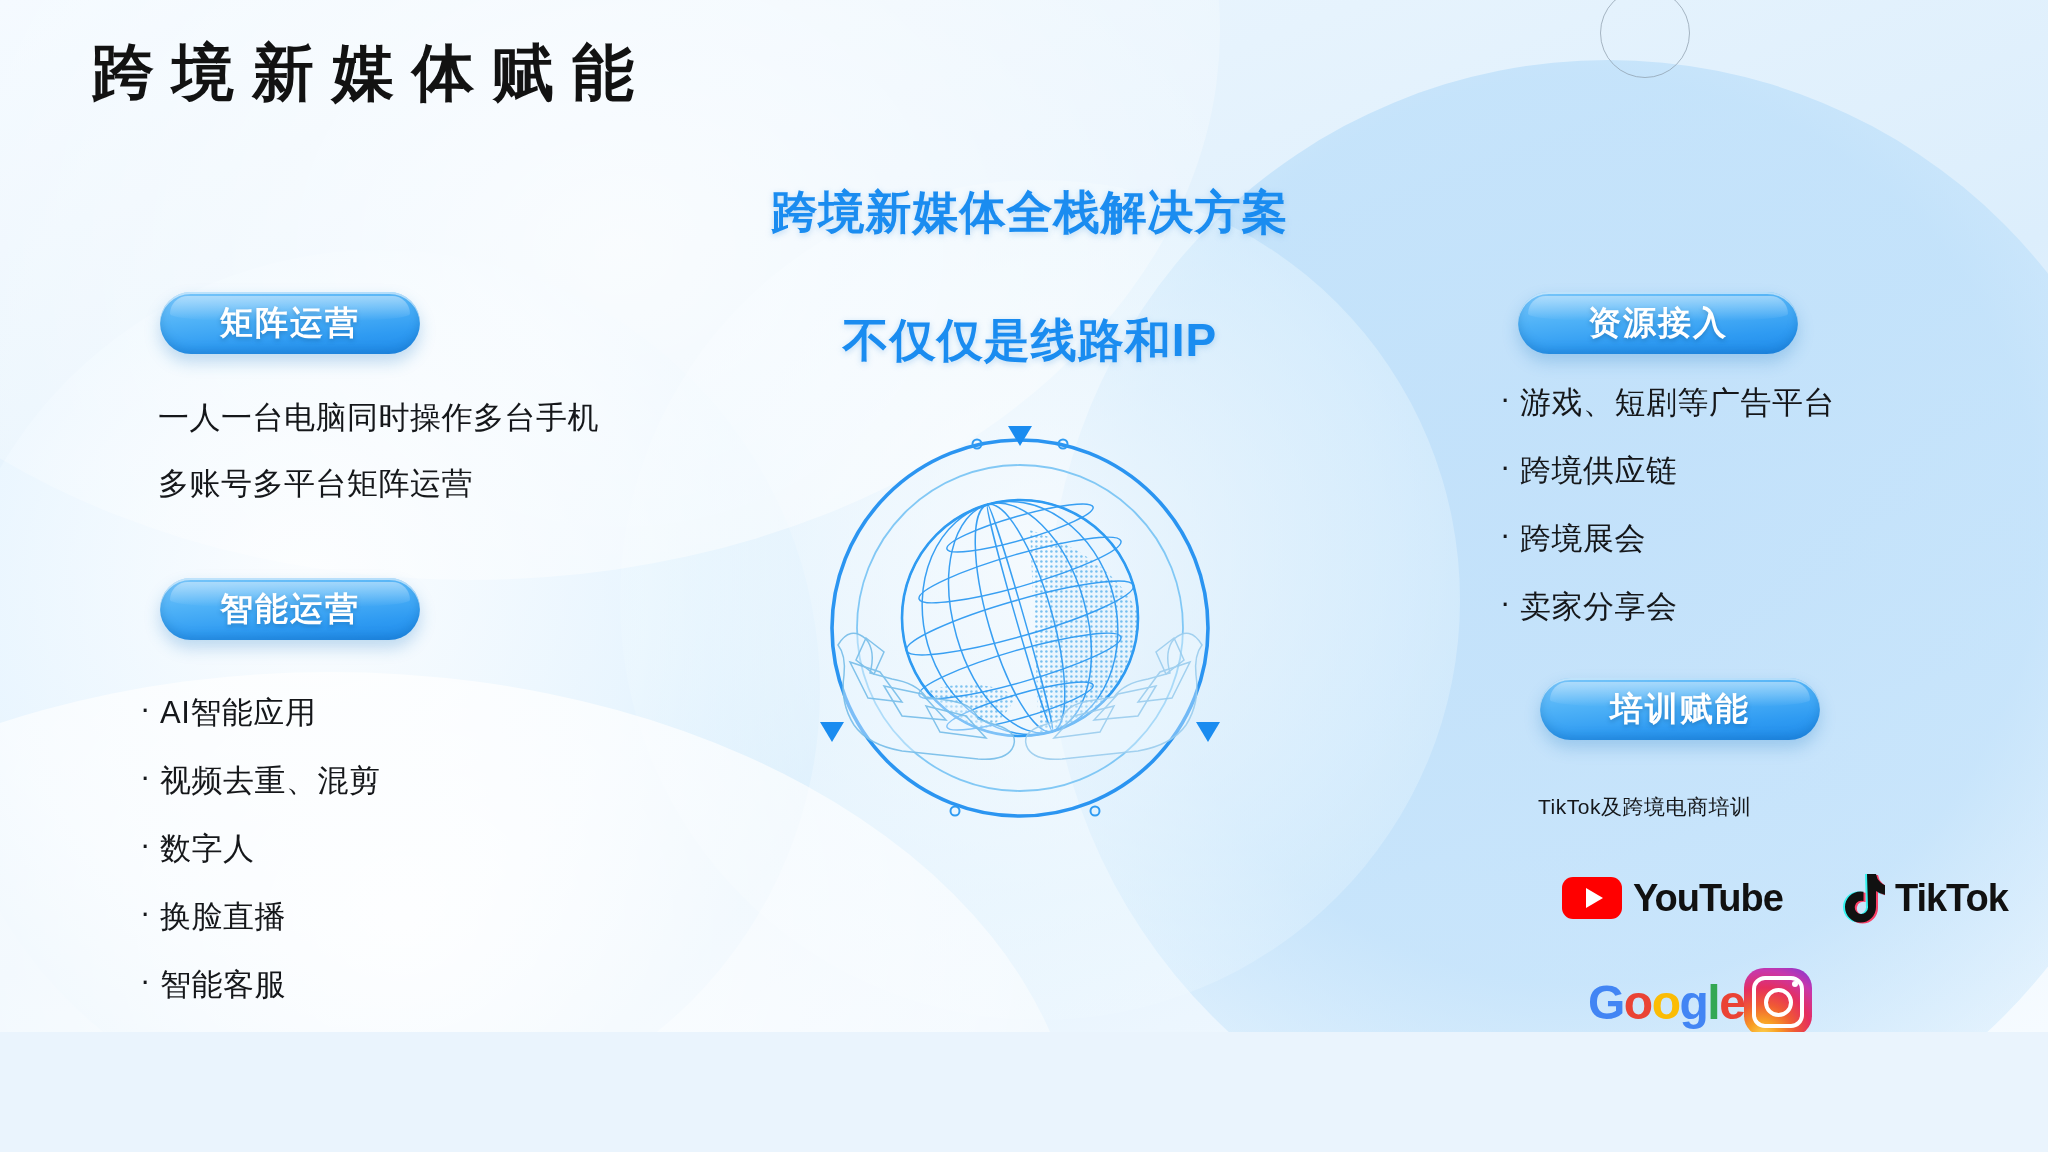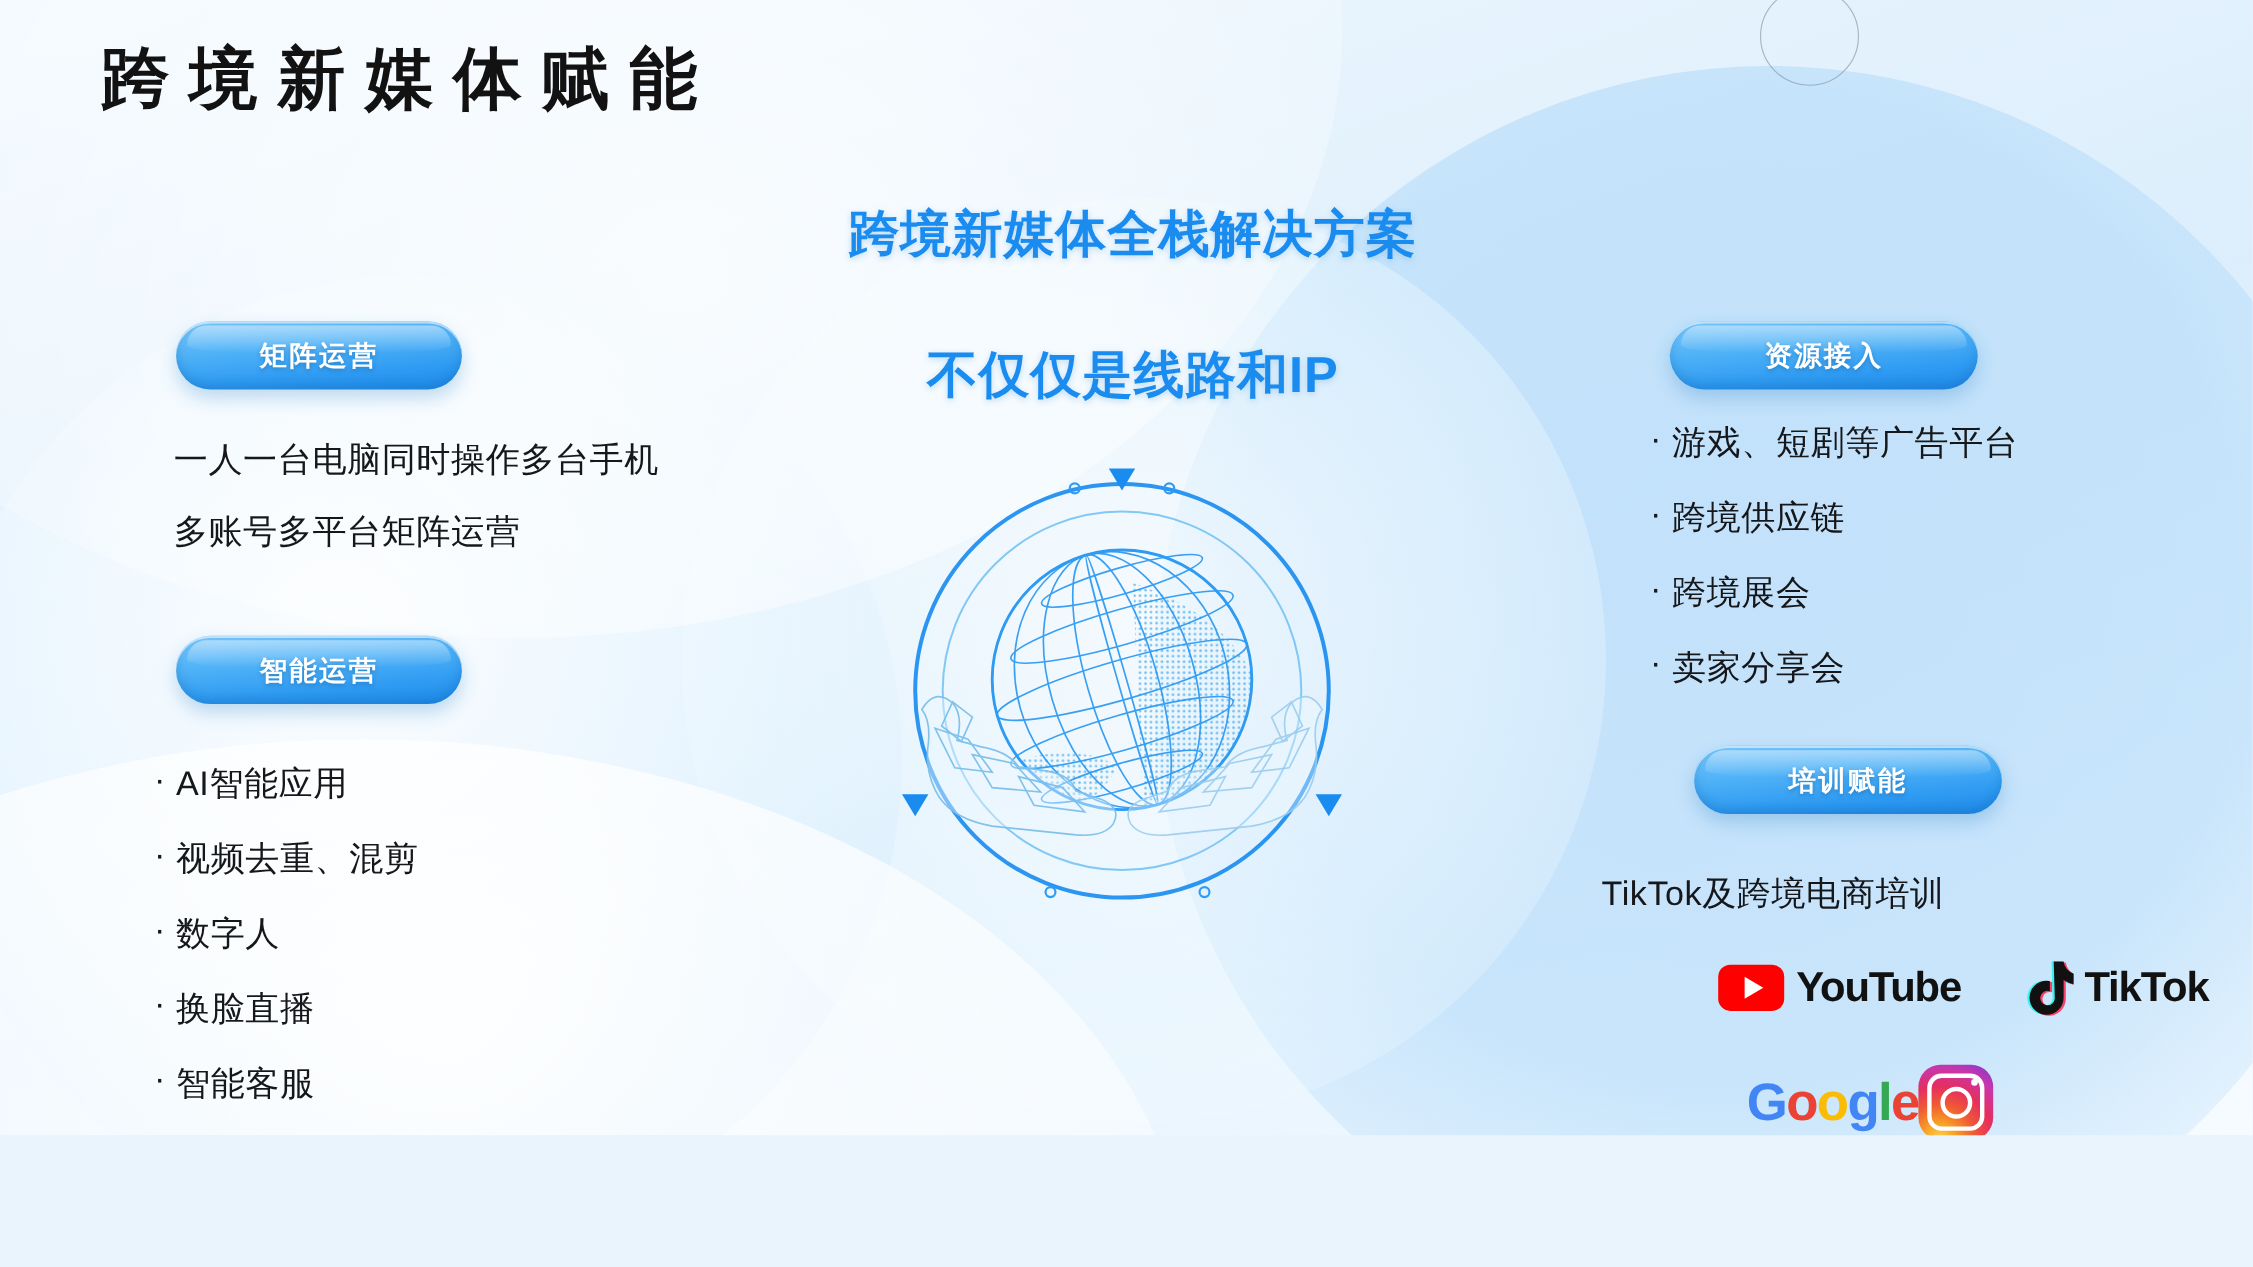--- a/index.html
+++ b/index.html
@@ -56,41 +56,41 @@
   .center-head.h2{top:310px;font-size:46px;letter-spacing:1px;}
   
   .pill{
     position:absolute;display:flex;align-items:center;justify-content:center;
     height:62px;border-radius:34px;
     background:linear-gradient(175deg,#7cc8fb 0%,#4fb2f7 38%,#2f9bf2 72%,#1f8bea 100%);
     box-shadow:
       0 8px 16px rgba(40,130,200,.28),
       0 2px 0 rgba(255,255,255,.55) inset,
       0 -4px 10px rgba(10,90,160,.28) inset;
-    color:#ffffff;font-size:25px;font-weight:800;letter-spacing:2px;
+    color:#ffffff;font-size:33px;font-weight:800;letter-spacing:2px;
     text-shadow:0 2px 4px rgba(20,90,150,.45);
   }
   .pill::before{
     content:"";position:absolute;left:10px;right:10px;top:4px;height:40%;
     border-radius:30px 30px 50% 50%;
     background:linear-gradient(180deg,rgba(255,255,255,.42),rgba(255,255,255,0));
     pointer-events:none;
   }
   .pill-matrix{left:160px;top:292px;width:260px;}
   .pill-smart{left:160px;top:578px;width:260px;}
   .pill-resource{left:1518px;top:292px;width:280px;}
   .pill-training{left:1540px;top:678px;width:280px;}
   
   .txt{
     position:absolute;color:#15171a;font-size:31px;line-height:1.15;
     letter-spacing:.5px;white-space:nowrap;
   }
   .matrix-l1{left:158px;top:400px;}
   .matrix-l2{left:158px;top:466px;}
-  .train-text{left:1456px;top:795px;font-size:31px;}
+  .train-text{left:1538px;top:795px;font-size:21px;}
   
   .blist{position:absolute;}
   .blist .row{
     display:flex;align-items:flex-start;margin-bottom:26px;
     color:#15171a;font-size:31px;letter-spacing:.5px;white-space:nowrap;
   }
   .blist .dot{
     width:20px;flex:0 0 20px;color:#15171a;font-size:31px;line-height:1;
     transform:translateY(1px);
   }

